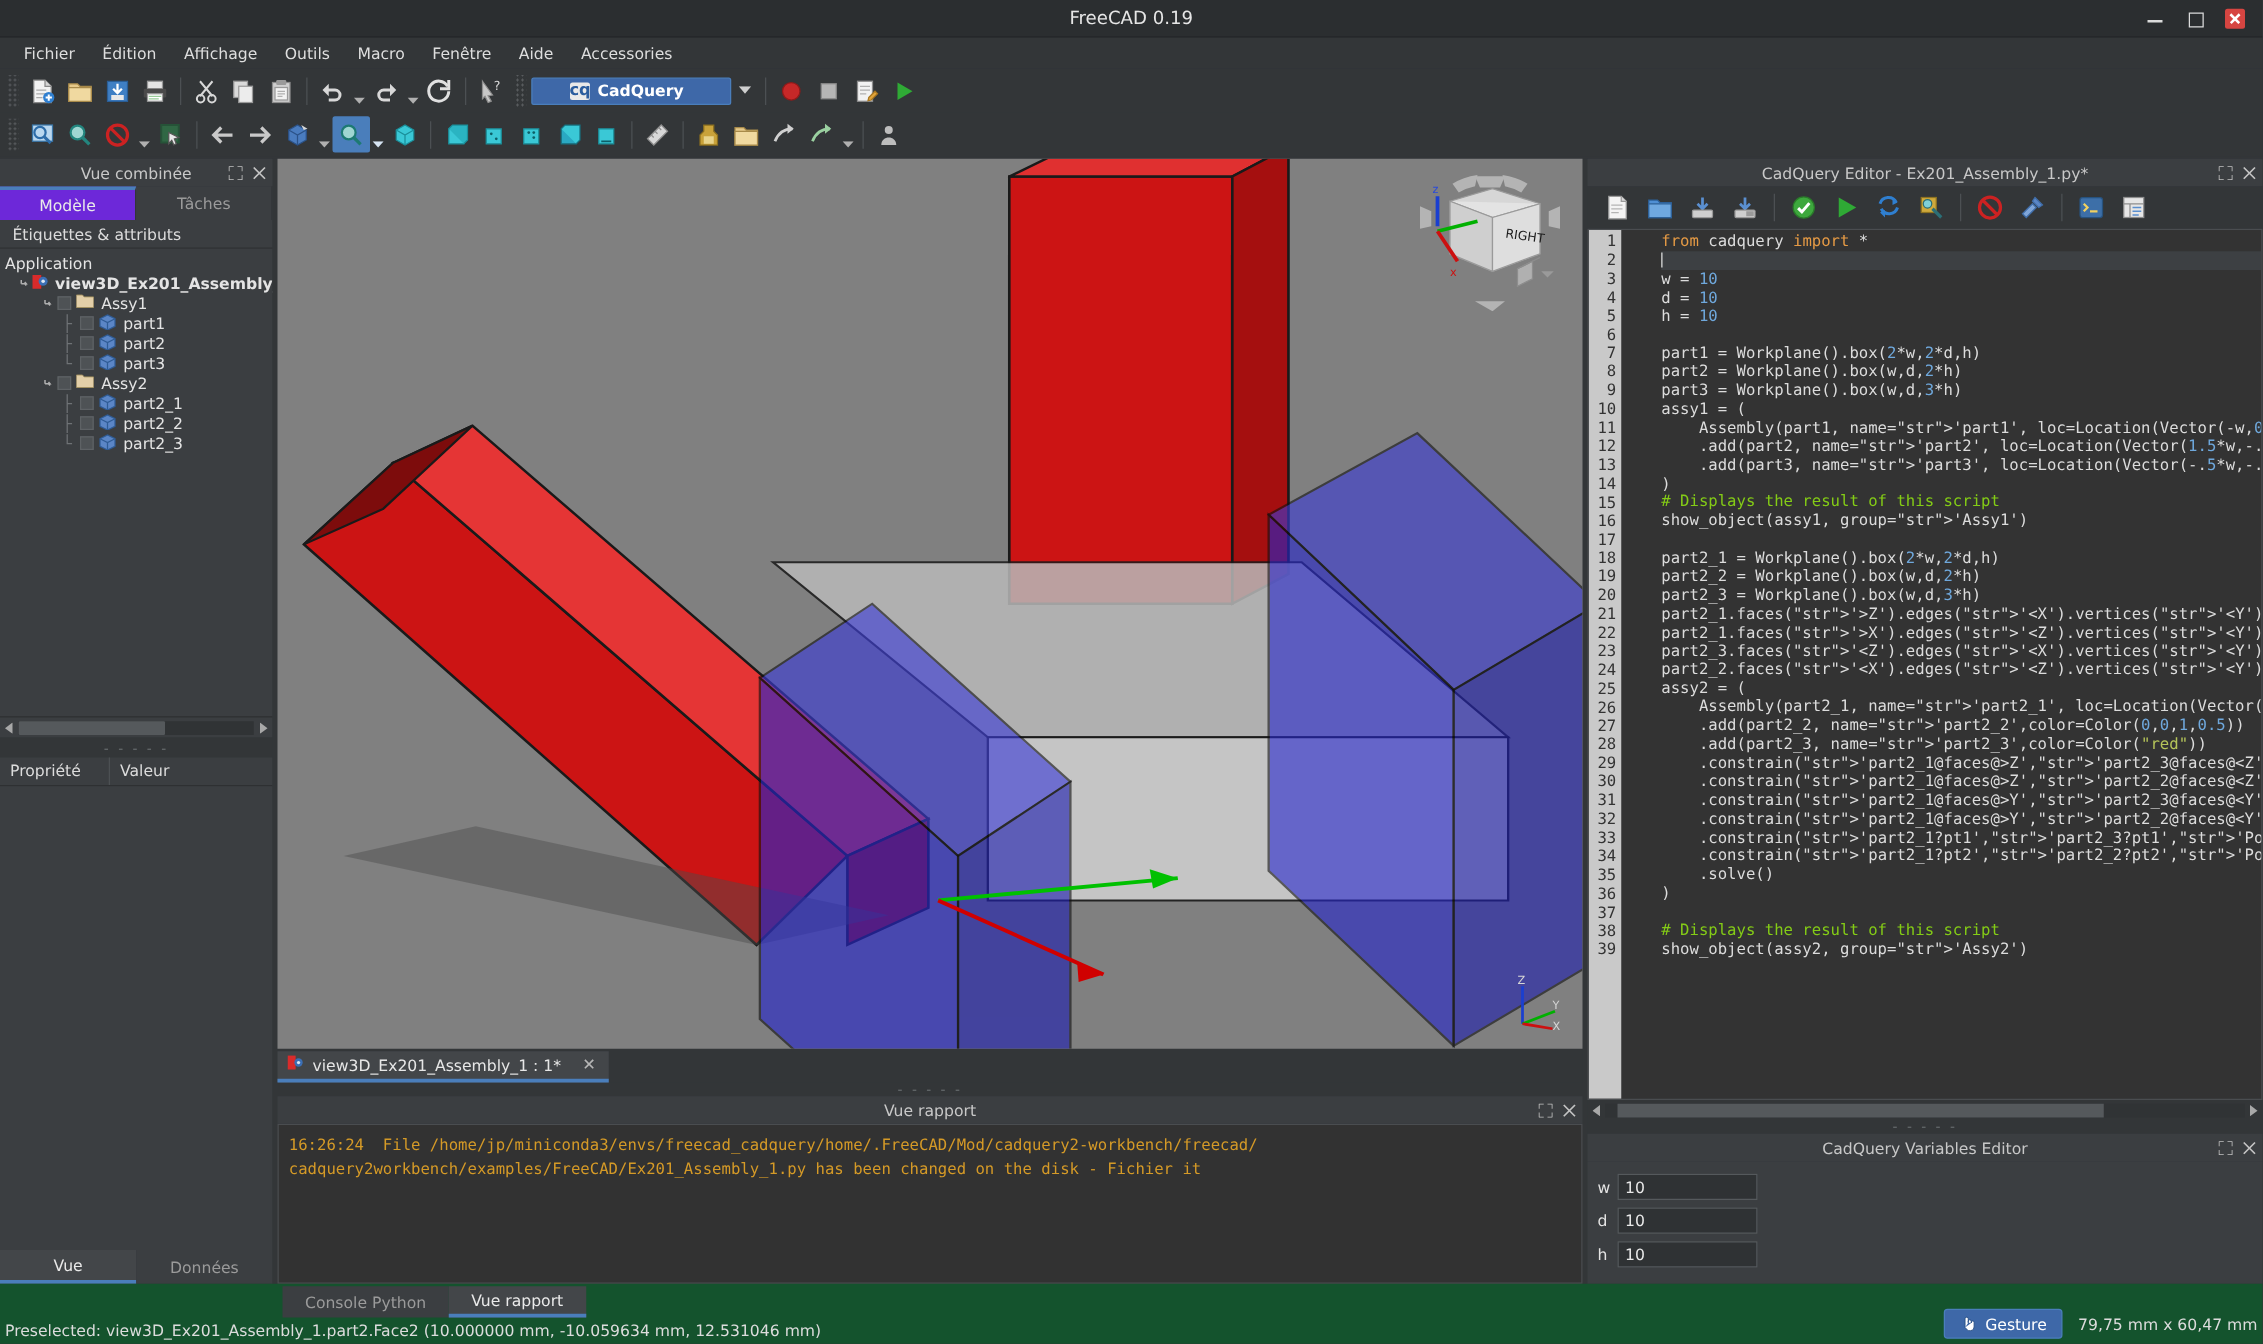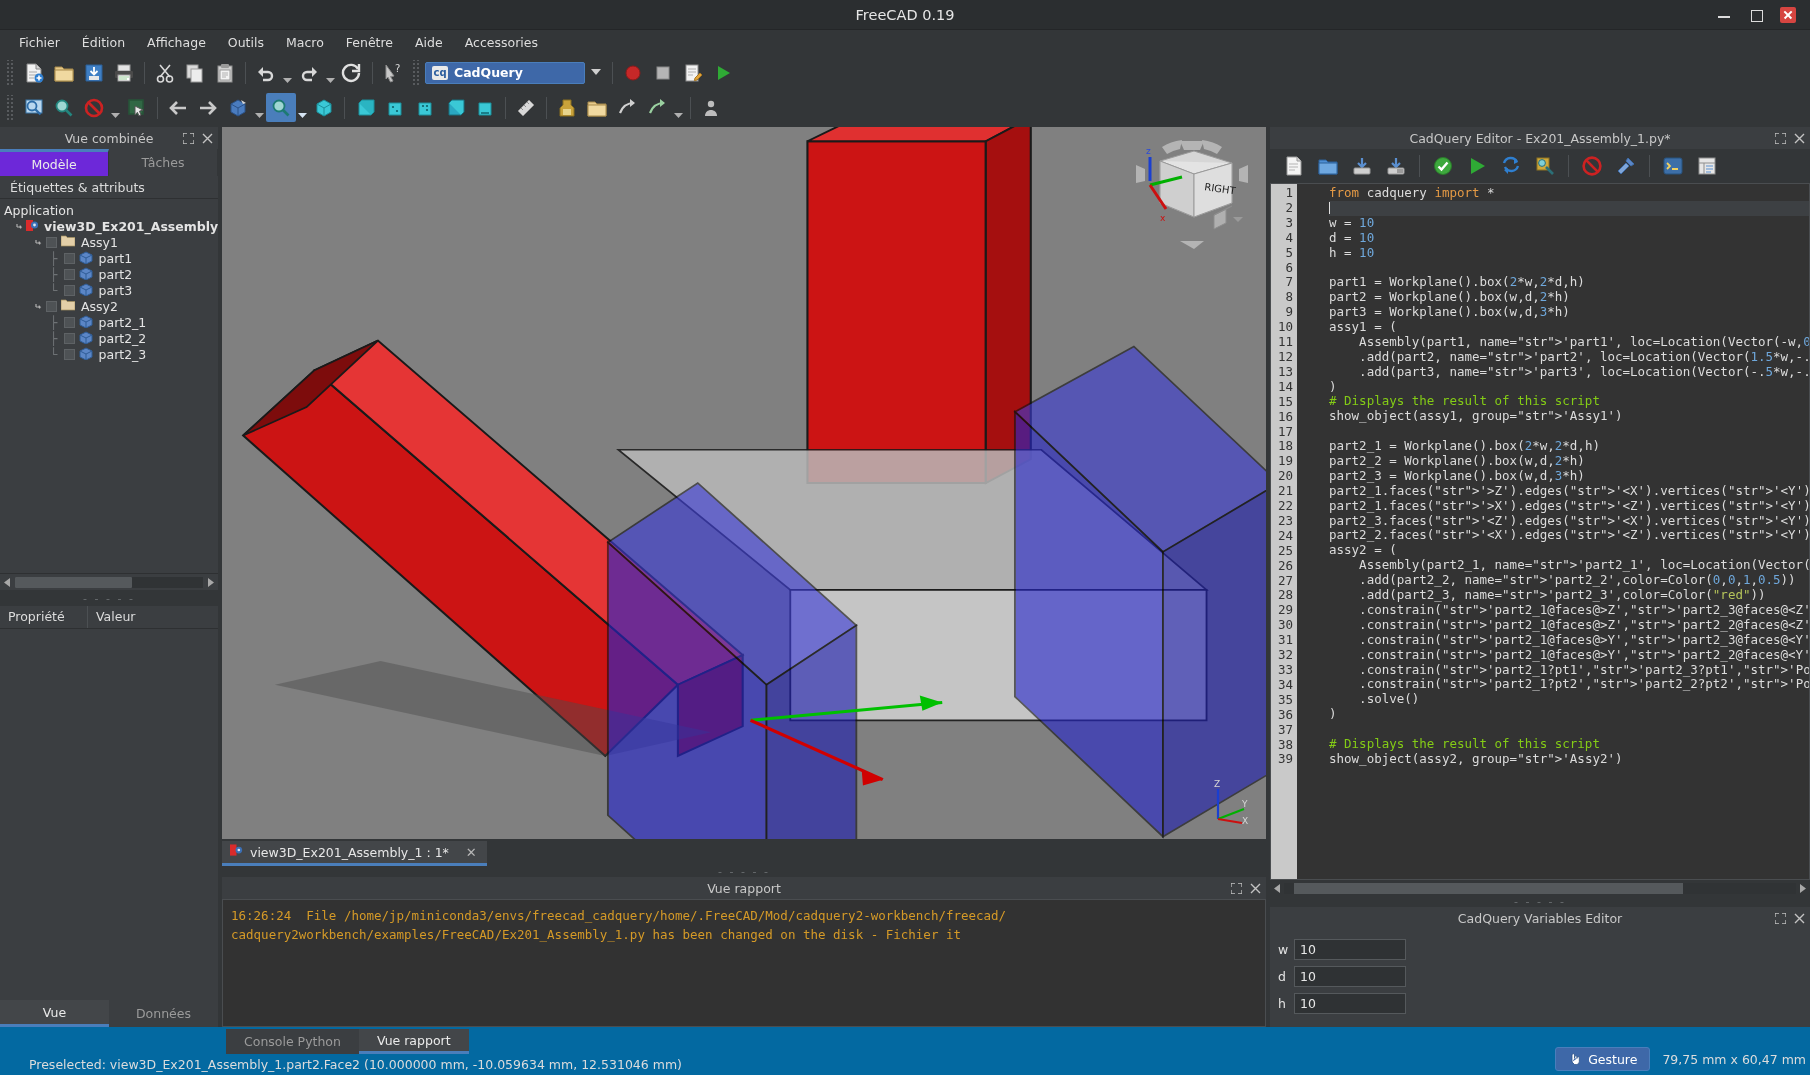--- a/index.html
+++ b/index.html
@@ -38,22 +38,22 @@
           background-size:4px 4px; background-position:0 2px; opacity:.95;}
   .tb{ width:30px; height:29px; display:flex; align-items:center; justify-content:center; cursor:pointer;
        border-radius:2px; position:relative;}
   .tb.active{ background:#4a7ebb; }
   .tb svg{ display:block; }
   .tsep{ width:1px; height:22px; background:#4c5053; margin:0 5px;}
   .tcaret{ width:13px;height:29px;display:flex;align-items:flex-end;justify-content:center;cursor:pointer;padding-bottom:3px;}
   .tcaret svg{display:block;}
   .wbsel{ height:22px; background:#3e68a8; border:1px solid #4a7ebb; border-radius:2px; display:flex;
           align-items:center; padding:0 6px; gap:6px; min-width:160px; color:#fff; font-weight:bold; font-size:12.5px;}
-  .wbsel .cqbadge{ width:16px;height:14px;background:#e9e9e9;color:#2b5d9e;font-size:10px;font-weight:bold;
-          display:flex;align-items:center;justify-content:center;border-radius:2px;}
+  .wbsel .cqbadge{ width:16px;height:14px;background:#e9e9e9;color:#2b5d9e;font-size:13px;font-weight:bold;
+          display:flex;align-items:center;justify-content:center;border-radius:2px;margin-left:24px;}
   .wbarrow{ width:22px;height:22px;display:flex;align-items:center;justify-content:center;cursor:pointer;}
   #workarea{ position:absolute; left:0; top:127px; right:0; bottom:48px; display:flex; }
 
   
   #leftpanel{ width:218px; background:#333638; display:flex; flex-direction:column; }
   .paneltitle{ height:22px; background:#3b3e41; display:flex; align-items:center; justify-content:center;
       position:relative; font-size:12.5px; color:#c8c8c8;}
   .paneltitle .pbtns{ position:absolute; right:5px; display:flex; gap:8px; align-items:center;}
   .float-ico,.close-ico{ width:11px;height:11px;cursor:pointer;position:relative;}
   .float-ico svg,.close-ico svg{display:block}
@@ -120,26 +120,26 @@
   .codehs .track{flex:1;height:11px;background:#303335;position:relative;}
   .codehs .thumb{position:absolute;left:2%;top:0;height:11px;width:76%;background:#55595c;}
   #varpanel{ height:120px; display:flex; flex-direction:column;}
   .varbody{ flex:1; background:#3b3e41; padding:10px 8px 0 8px;}
   .varrow{ display:flex; align-items:center; margin-bottom:6px; }
   .varlbl{ width:16px; font-size:12.5px; color:#e4e4e4;}
   .varinput{ flex:1; max-width:112px; height:21px; background:#2f3234; border:1px solid #55595c;
      color:#e8e8e8; font-size:12.5px; padding:0 5px; font-family:"DejaVu Sans", sans-serif;}
 
   
-  #statusbar{ position:absolute; left:0; right:0; bottom:0; height:48px; background:#0369a1;text-align:center; }
+  #statusbar{ position:absolute; left:0; right:0; bottom:0; height:48px; background:#14532d;text-align:center; }
   #sbtabs{ height:27px; display:flex; align-items:flex-end; }
   .sbtab{ height:25px; padding:0 18px; display:flex;align-items:center; font-size:12.5px;
      background:#3b3e41; color:#9b9b9b; cursor:pointer;}
   .sbtab.on{ background:#434649; color:#eaeaea; border-bottom:3px solid #4a7ebb;}
-  #sbline{ height:21px; display:flex; align-items:center; padding-left:19px; font-size:12.5px; color:#dcdcdc; position:relative;margin-left:10px;}
+  #sbline{ height:21px; display:flex; align-items:center; padding-left:4px; font-size:12.5px; color:#dcdcdc; position:relative;}
   #sbright{ position:absolute; right:4px; bottom:4px; display:flex; align-items:center; gap:12px;}
   .gesturebtn{ background:#3e68a8; border:1px solid #4a7ebb; border-radius:3px; height:24px; padding:0 12px;
      display:flex;align-items:center;gap:6px;color:#fff;font-size:12.5px;cursor:pointer;}
   #dims{ font-size:12.5px; color:#dcdcdc; }
   .navcube{ position:absolute; right:14px; top:10px; width:120px; height:112px;}
   .axiscross{ position:absolute; right:14px; bottom:14px; width:44px; height:48px;}
 </style>
 </head>
 <body>
 

